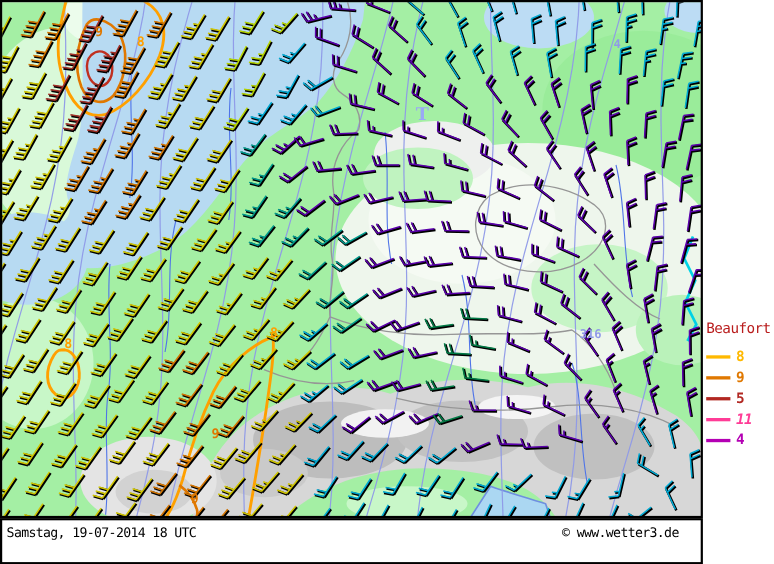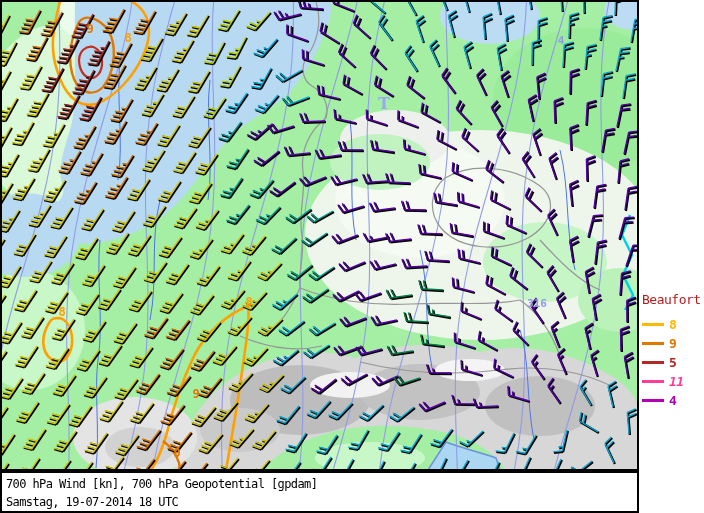--- a/index.html
+++ b/index.html
@@ -2385,19 +2385,19 @@
       <i style="background: rgb(255, 60, 150);"></i>
       <span style="color: rgb(255, 60, 150); font-style: italic;">11</span>
     </div>
     <div class="legend-row">
       <i style="background: rgb(180, 0, 180);"></i>
       <span style="color: rgb(180, 0, 180);">4</span>
     </div>
   </div>
 
   <div class="caption">
-    <div>700 hPa Wind [kn], 700 hPa Geopotential [gpdam]</div>
     <div class="l2">
       <span class="red">Samstag, 19-07-2014  18 UTC</span>
+      <span class="copy">© www.wetter3.de</span>
     </div>
   </div>
 
 </div>
 
 </body></html>

